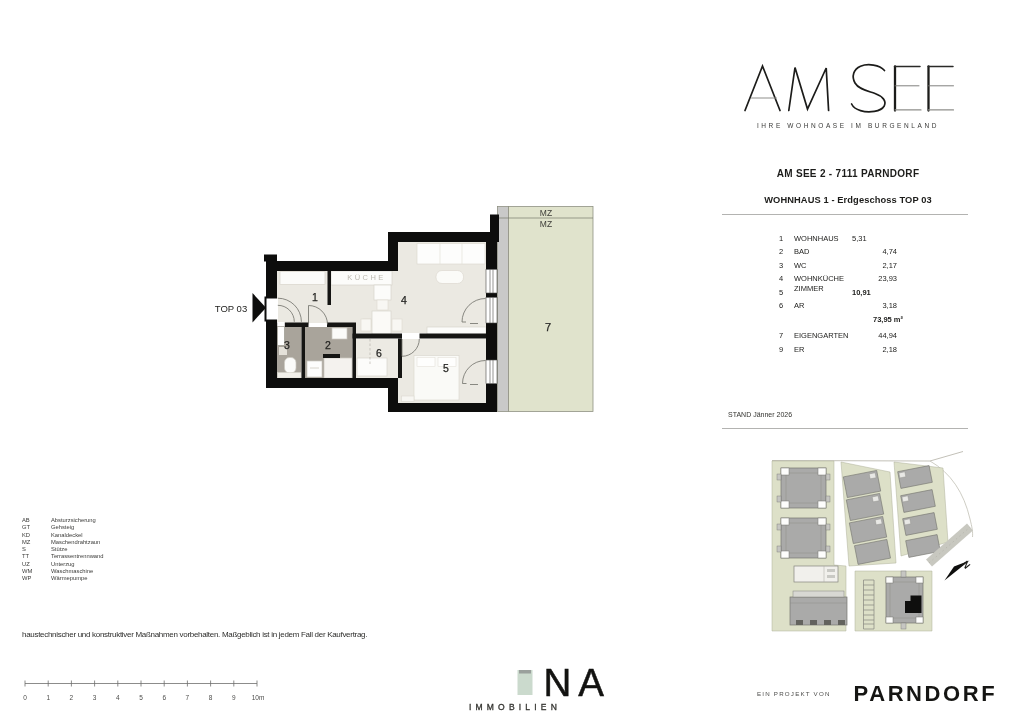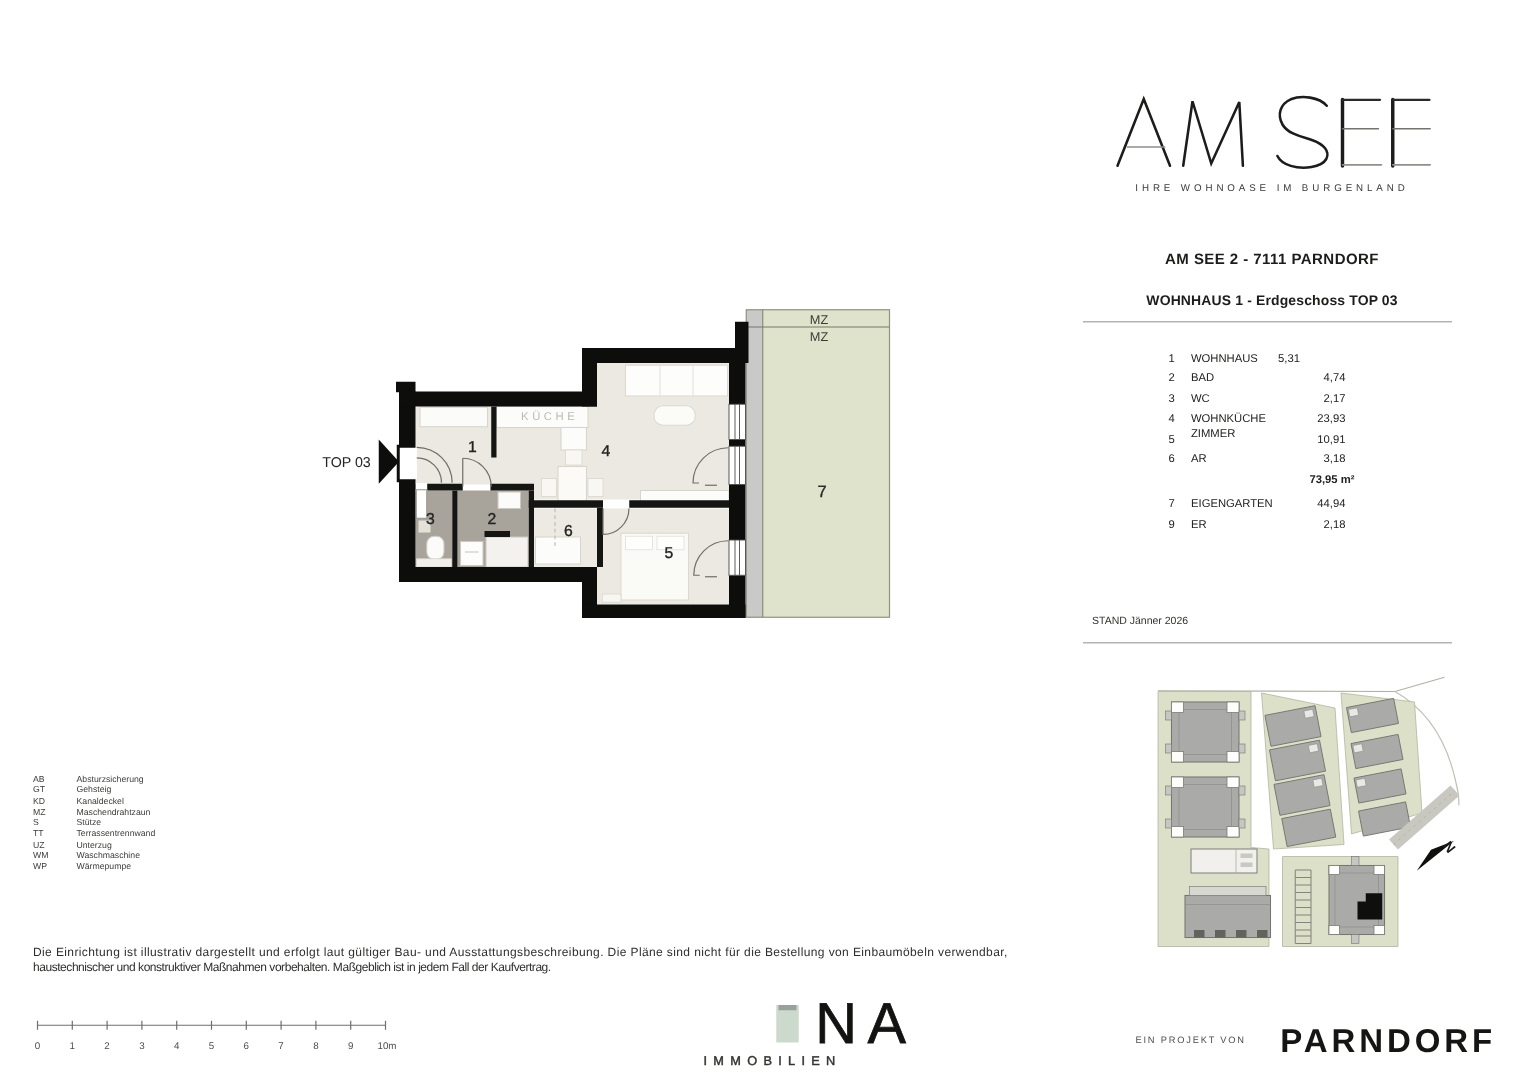--- a/index.html
+++ b/index.html
@@ -497,21 +497,21 @@
         <div class="abs" style="left:72px;top:16.5px;">BAD</div>
         <div class="abs" style="left:130px;top:16.5px;width:45px;text-align:right;">4,74</div>
     <div class="abs" style="left:57px;top:30px;">3</div>
         <div class="abs" style="left:72px;top:30px;">WC</div>
         <div class="abs" style="left:130px;top:30px;width:45px;text-align:right;">2,17</div>
     <div class="abs" style="left:57px;top:43.5px;">4</div>
         <div class="abs" style="left:72px;top:43.5px;">WOHNKÜCHE</div>
         <div class="abs" style="left:130px;top:43.5px;width:45px;text-align:right;">23,93</div>
     <div class="abs" style="left:57px;top:57px;">5</div>
         <div class="abs" style="left:72px;top:53px;">ZIMMER</div>
-        <div class="abs" style="left:130px;top:57px;width:45px;text-align:right;">10,91</div>
+        <div class="abs" style="left:130px;top:57px;width:45px;text-align:left;font-weight:bold;">10,91</div>
     <div class="abs" style="left:57px;top:70.5px;">6</div>
         <div class="abs" style="left:72px;top:70.5px;">AR</div>
         <div class="abs" style="left:130px;top:70.5px;width:45px;text-align:right;">3,18</div>
     <div class="abs" style="left:130px;top:84px;width:51px;text-align:right;font-weight:bold;">73,95 m²</div>
     <div class="abs" style="left:57px;top:100.5px;">7</div>
         <div class="abs" style="left:72px;top:100.5px;">EIGENGARTEN</div>
         <div class="abs" style="left:130px;top:100.5px;width:45px;text-align:right;">44,94</div>
     <div class="abs" style="left:57px;top:114px;">9</div>
         <div class="abs" style="left:72px;top:114px;">ER</div>
         <div class="abs" style="left:130px;top:114px;width:45px;text-align:right;">2,18</div>
@@ -528,21 +528,20 @@
   <div><span style="display:inline-block;width:29px;">KD</span>Kanaldeckel</div>
   <div><span style="display:inline-block;width:29px;">MZ</span>Maschendrahtzaun</div>
   <div><span style="display:inline-block;width:29px;">S</span>Stütze</div>
   <div><span style="display:inline-block;width:29px;">TT</span>Terrassentrennwand</div>
   <div><span style="display:inline-block;width:29px;">UZ</span>Unterzug</div>
   <div><span style="display:inline-block;width:29px;">WM</span>Waschmaschine</div>
   <div><span style="display:inline-block;width:29px;">WP</span>Wärmepumpe</div>
 </div>
 
 <div class="abs" style="left:22px;top:630px;font-size:8px;color:#2e2e2c;line-height:10.4px;">
-  <div style="letter-spacing:0.26px;">Die Einrichtung ist illustrativ dargestellt und erfolgt laut gültiger Bau- und Ausstattungsbeschreibung. Die Pläne sind nicht für die Bestellung von Einbaumöbeln verwendbar,</div>
   <div style="letter-spacing:-0.3px;">haustechnischer und konstruktiver Maßnahmen vorbehalten. Maßgeblich ist in jedem Fall der Kaufvertrag.</div>
 </div>
 
 <div class="abs" style="left:543.5px;top:664px;font-size:38.5px;letter-spacing:7px;color:#131311;-webkit-text-stroke:0.5px #131311;">NA</div>
 
 <div class="abs" style="left:469px;top:702.5px;font-size:8.5px;letter-spacing:4.2px;color:#33332f;-webkit-text-stroke:0.3px #33332f;">IMMOBILIEN</div>
 
 <div class="abs" style="left:757px;top:690.5px;font-size:6.2px;letter-spacing:1.2px;color:#4f4f4d;">EIN PROJEKT VON</div>
 
 <div class="abs" style="left:853.5px;top:682.5px;font-size:22px;font-weight:bold;letter-spacing:2.6px;color:#151513;">PARNDORF</div>

